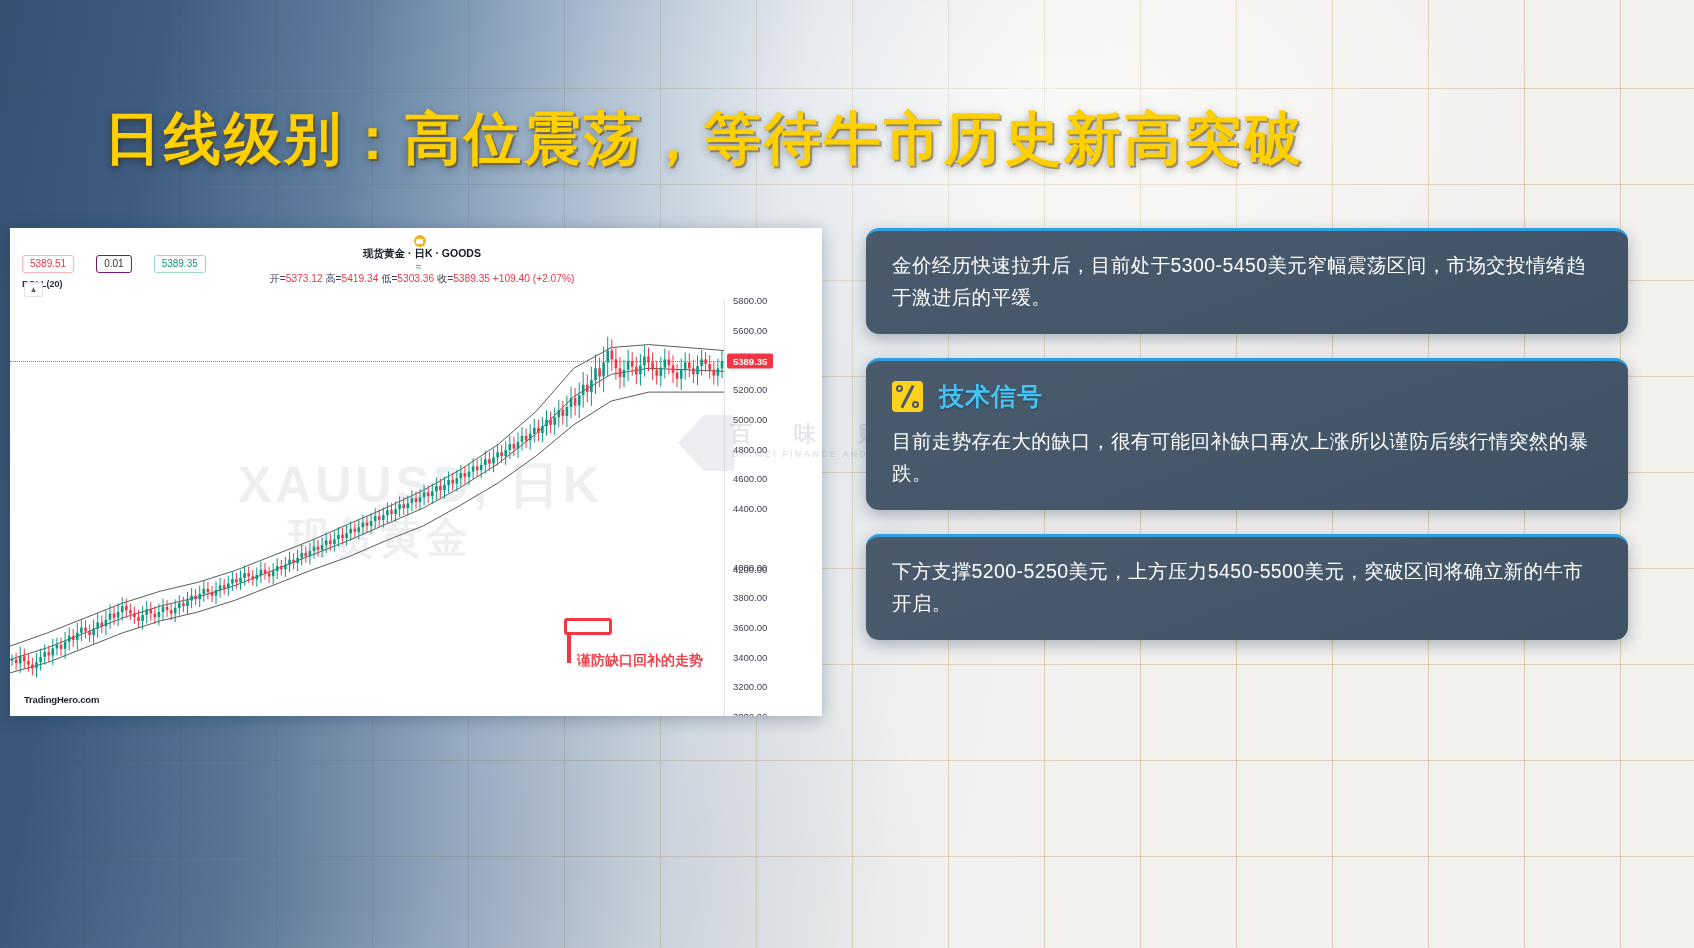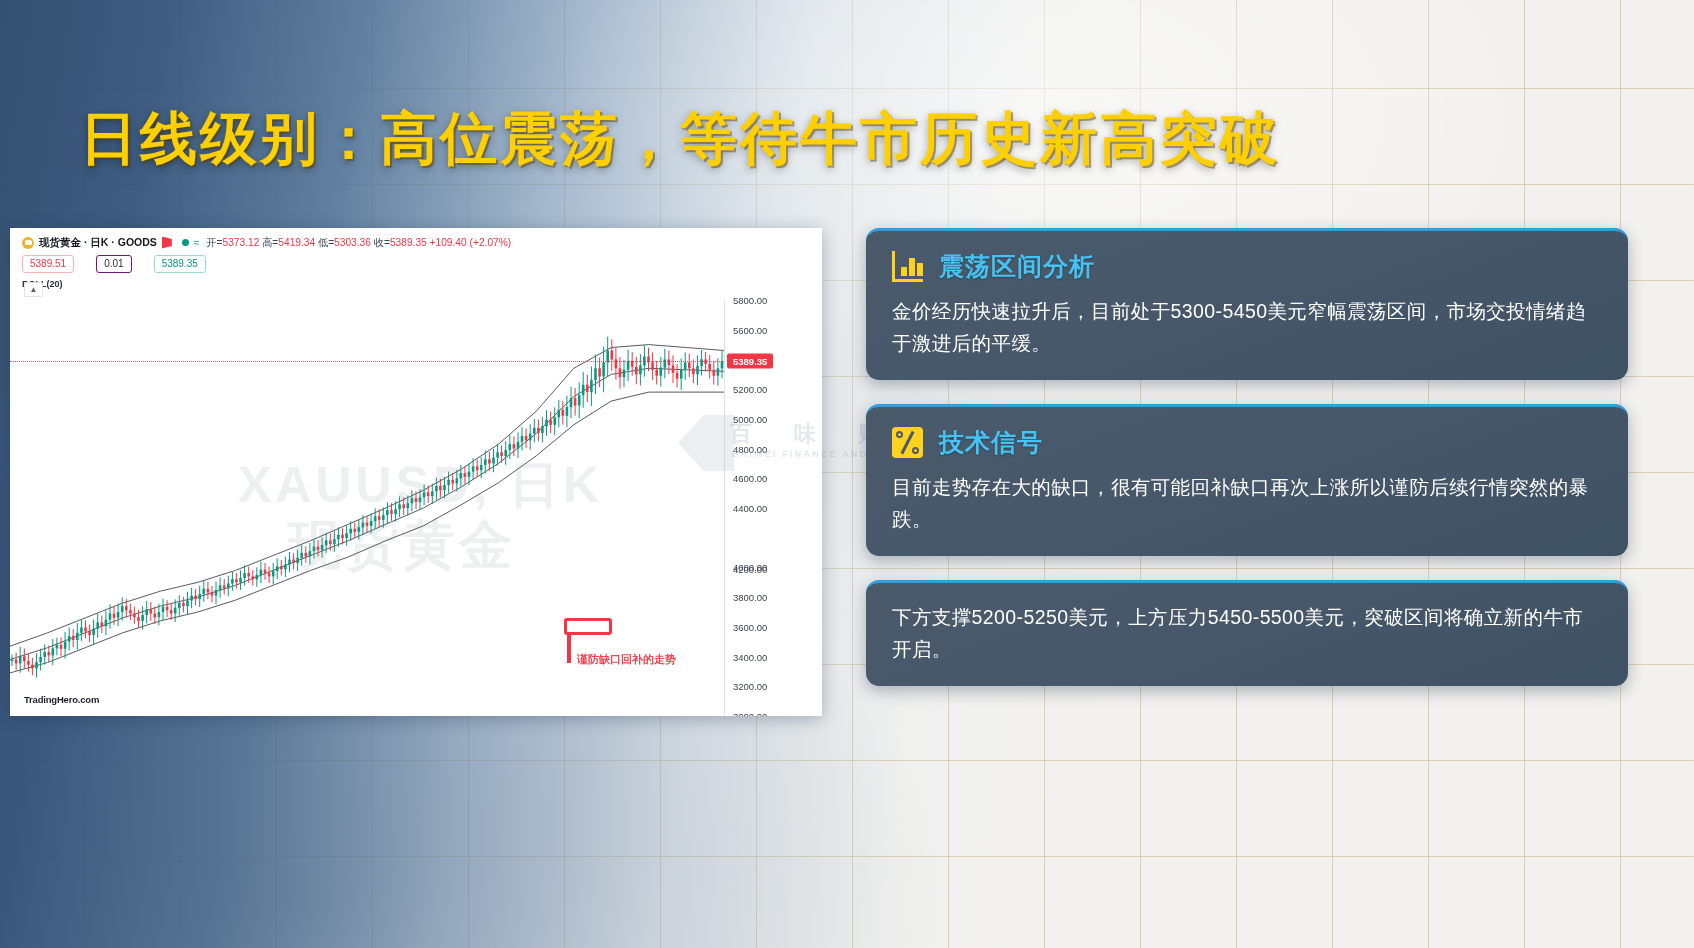--- a/index.html
+++ b/index.html
@@ -38,41 +38,41 @@
       radial-gradient(ellipse 700px 420px at 62% 12%, rgba(255,255,255,.55), rgba(255,255,255,0) 70%),
       radial-gradient(ellipse 900px 600px at 18% 95%, rgba(30,56,90,.22), rgba(0,0,0,0) 72%);
   }
 
   
   #title-bar {
     position:absolute; left:0; top:96px; width:1400px; height:86px;
     display:flex; align-items:center;
   }
   #page-title {
-    margin-left:80px;
+    margin-left:104px;
     font-size:57px; font-weight:bold; letter-spacing:3px;
     color:#ffd000;
     text-shadow:
       2px 2px 0 rgba(90,60,0,.45),
       0 3px 9px rgba(0,0,0,.35);
     white-space:nowrap;
   }
 
   
   #chart-panel {
     position:absolute; left:10px; top:228px; width:812px; height:488px;
     background:#ffffff;
     box-shadow:0 3px 16px rgba(20,40,70,.30);
     overflow:hidden;
   }
   #chart-header {
     position:absolute; left:0; top:0; width:100%; height:54px;
     padding:7px 0 0 12px; white-space:nowrap;
   }
-  .hdr-row1 { display:flex; align-items:center; height:15px; font-size:10.5px; color:#2a2e39; }
+  .hdr-row1 { display:flex; align-items:center; height:15px; font-size:10.5px; color:#2a2e39;flex-direction:column; }
   .sym-dot {
     width:12px; height:12px; border-radius:50%;
     background:#f0b429; display:inline-block; margin-right:5px;
     position:relative; flex:none;
   }
   .sym-dot:after{
     content:""; position:absolute; left:2.5px; top:3.5px; width:7px; height:5px;
     border-radius:1.5px; background:#fff;
   }
   .sym-name { font-weight:bold; color:#131722; font-size:10.5px; }
@@ -117,28 +117,28 @@
   }
   #price-line {
     position:absolute; left:0; width:714px; height:0;
     border-top:1.5px dotted #f23645; opacity:.85;
   }
   .wm {
     position:absolute; color:rgba(120,130,145,.13); font-weight:bold;
     letter-spacing:4px; pointer-events:none; white-space:nowrap;
   }
   #wm1 { left:228px; top:152px; font-size:50px; }
-  #wm2 { left:278px; top:210px; font-size:53px; }
+  #wm2 { left:278px; top:210px; font-size:42px; }
   #logo {
     position:absolute; left:14px; bottom:10px; font-size:13px;
     font-weight:bold; color:#1d222b; letter-spacing:-.2px;
   }
   #logo span { font-size:9.5px; font-weight:bold; }
   #annot-text {
-    position:absolute; left:567px; top:352px; font-size:11px;
+    position:absolute; left:567px; top:352px; font-size:14px;
     font-weight:bold; color:#f0444f; white-space:nowrap;
   }
   #annot-box {
     position:absolute; left:554px; top:318px; width:48px; height:17px;
     border:3.5px solid #f23645; border-radius:3px;
   }
   #annot-stem {
     position:absolute; left:557px; top:335px; width:4px; height:28px;
     background:#f23645;
   }
@@ -653,28 +653,20 @@
 
 <div id="stage-wm">
   <div class="bwshape"></div>
   <div class="bw1">百 味 财 经</div>
   <div class="bw2">BAIWEI FINANCE AND ECONOMICS</div>
 </div>
 
 <div id="cards">
 
   <div class="card">
-    <div class="card-head">
-      <span class="card-icon ic-chart">
-          <i></i>
-          <i></i>
-          <i></i>
-        </span>
-      <span class="card-title">震荡区间分析</span>
-    </div>
     <div class="card-body">金价经历快速拉升后，目前处于5300-5450美元窄幅震荡区间，市场交投情绪趋于激进后的平缓。</div>
   </div>
 
   <div class="card">
     <div class="card-head">
       <span class="card-icon ic-pct">
           <s></s>
           <b></b>
           <s></s>
         </span>

